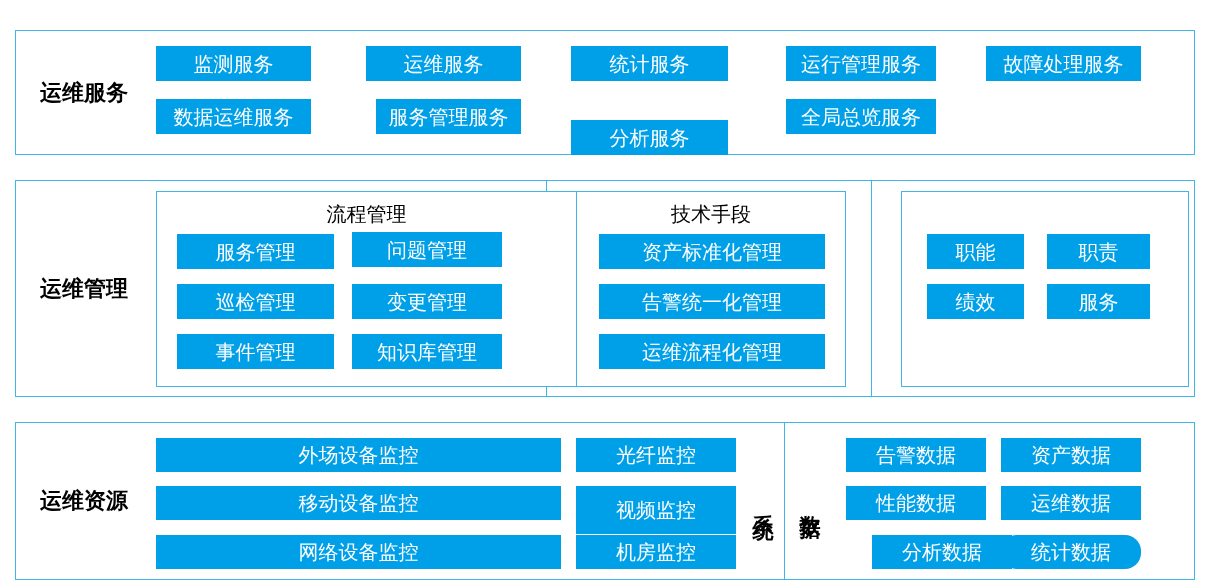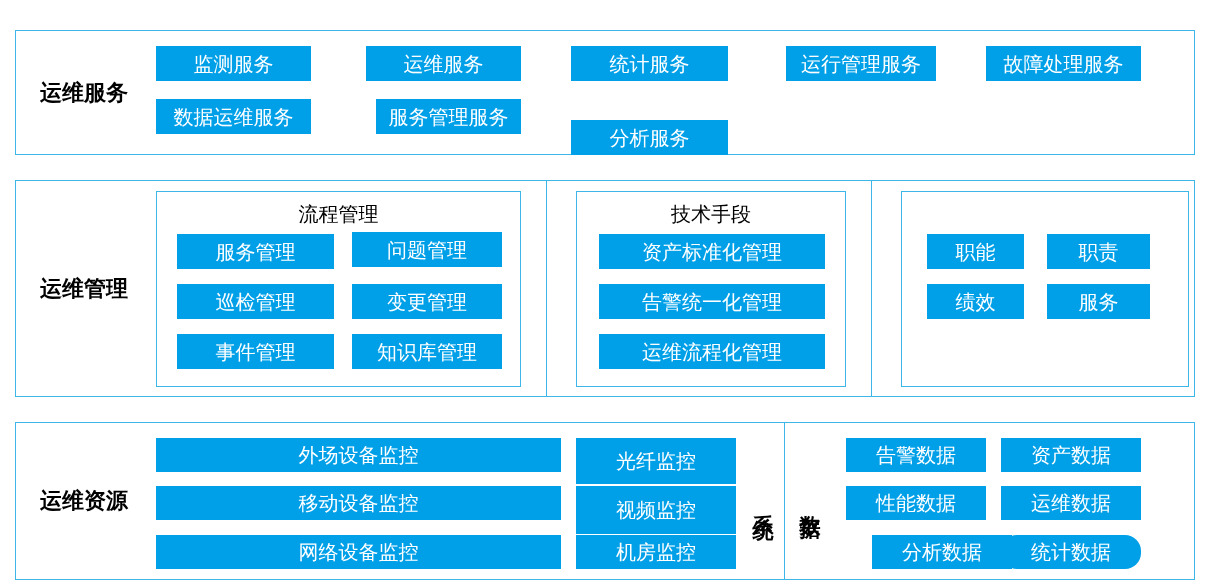--- a/index.html
+++ b/index.html
@@ -73,29 +73,30 @@
 
     <div class="blk" style="left:140px; top:15px; width:155px; height:35px;">监测服务</div>
     <div class="blk" style="left:350px; top:15px; width:155px; height:35px;">运维服务</div>
     <div class="blk" style="left:555px; top:15px; width:157px; height:35px;">统计服务</div>
     <div class="blk" style="left:770px; top:15px; width:150px; height:35px;">运行管理服务</div>
     <div class="blk" style="left:970px; top:15px; width:155px; height:35px;">故障处理服务</div>
 
     <div class="blk" style="left:140px; top:68px; width:155px; height:35px;">数据运维服务</div>
     <div class="blk" style="left:360px; top:68px; width:145px; height:35px;">服务管理服务</div>
     <div class="blk" style="left:555px; top:68px; width:157px; height:35px;margin-top:21px;">分析服务</div>
+    <div class="blk" style="left:770px; top:68px; width:150px; height:35px;">全局总览服务</div>
   </section>
 
   <section class="panel" style="left:15px; top:180px; width:1180px; height:217px;">
     <h2 class="panel-label">运维管理</h2>
 
     <div class="vdivider" style="left:530px;"></div>
     <div class="vdivider" style="left:855px;"></div>
 
-    <div class="inner-box" style="left:140px; top:10px; width:365px; height:196px;">
+    <div class="inner-box" style="left:140px; top:10px; width:421px; height:196px;">
       <div class="inner-title">流程管理</div>
       <div class="blk" style="left:20px; top:42px; width:157px; height:35px;">服务管理</div>
       <div class="blk" style="left:195px; top:40px; width:150px; height:35px;">问题管理</div>
       <div class="blk" style="left:20px; top:92px; width:157px; height:35px;">巡检管理</div>
       <div class="blk" style="left:195px; top:92px; width:150px; height:35px;">变更管理</div>
       <div class="blk" style="left:20px; top:142px; width:157px; height:35px;">事件管理</div>
       <div class="blk" style="left:195px; top:142px; width:150px; height:35px;">知识库管理</div>
     </div>
 
     <div class="inner-box" style="left:560px; top:10px; width:270px; height:196px;">
@@ -113,21 +114,21 @@
     </div>
   </section>
 
   <section class="panel" style="left:15px; top:422px; width:1180px; height:158px;">
     <h2 class="panel-label">运维资源</h2>
 
     <div class="blk" style="left:140px; top:15px; width:405px; height:34px;">外场设备监控</div>
     <div class="blk" style="left:140px; top:63px; width:405px; height:34px;">移动设备监控</div>
     <div class="blk" style="left:140px; top:112px; width:405px; height:34px;">网络设备监控</div>
 
-    <div class="blk" style="left:560px; top:15px; width:160px; height:46px;">光纤监控</div>
+    <div class="blk" style="left:560px; top:15px; width:160px; height:34px;">光纤监控</div>
     <div class="blk" style="left:560px; top:63px; width:160px; height:48px;">视频监控</div>
     <div class="blk" style="left:560px; top:112px; width:160px; height:34px;">机房监控</div>
 
     <div class="vlabel" style="left:733px;">系统</div>
 
     <div class="vdivider" style="left:768px;"></div>
 
     <div class="vlabel" style="left:780px;">数据</div>
 
     <div class="blk" style="left:830px; top:15px; width:140px; height:34px;">告警数据</div>

